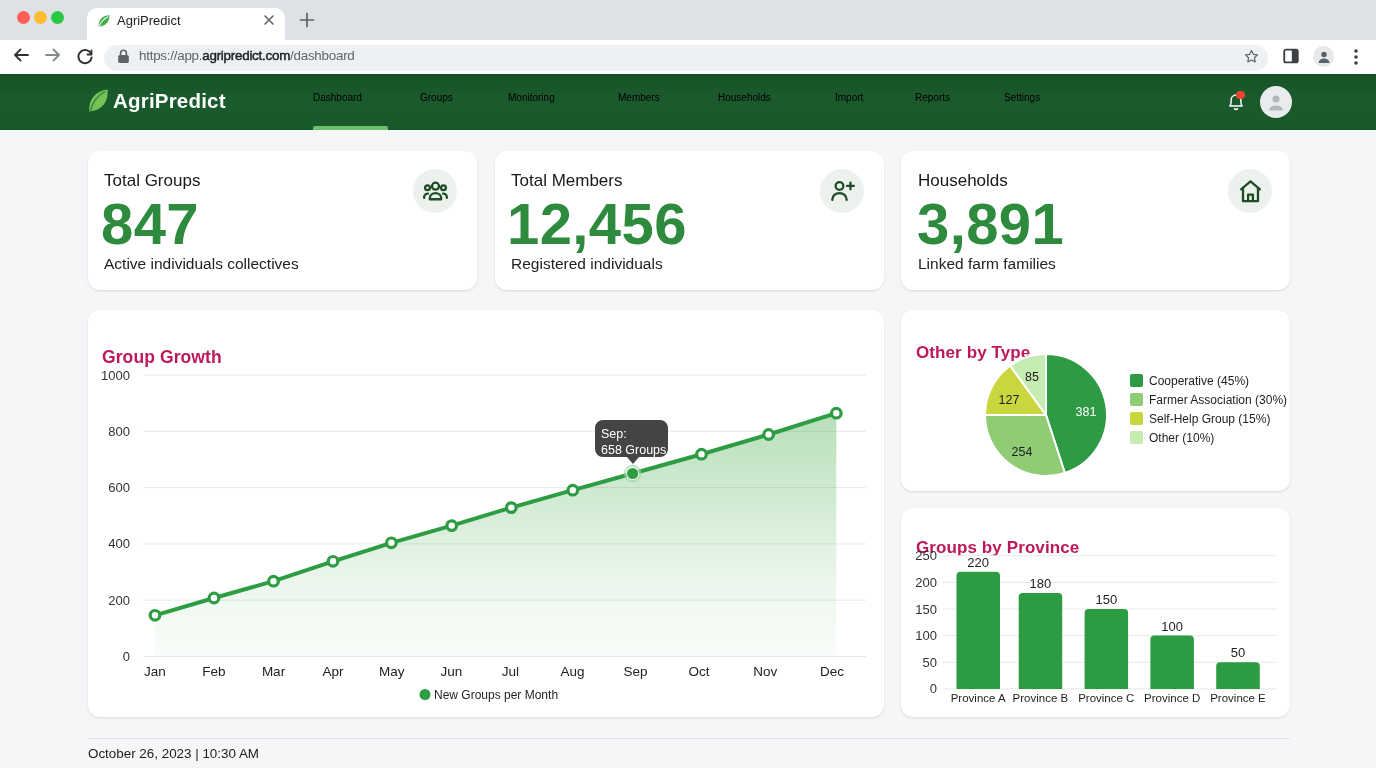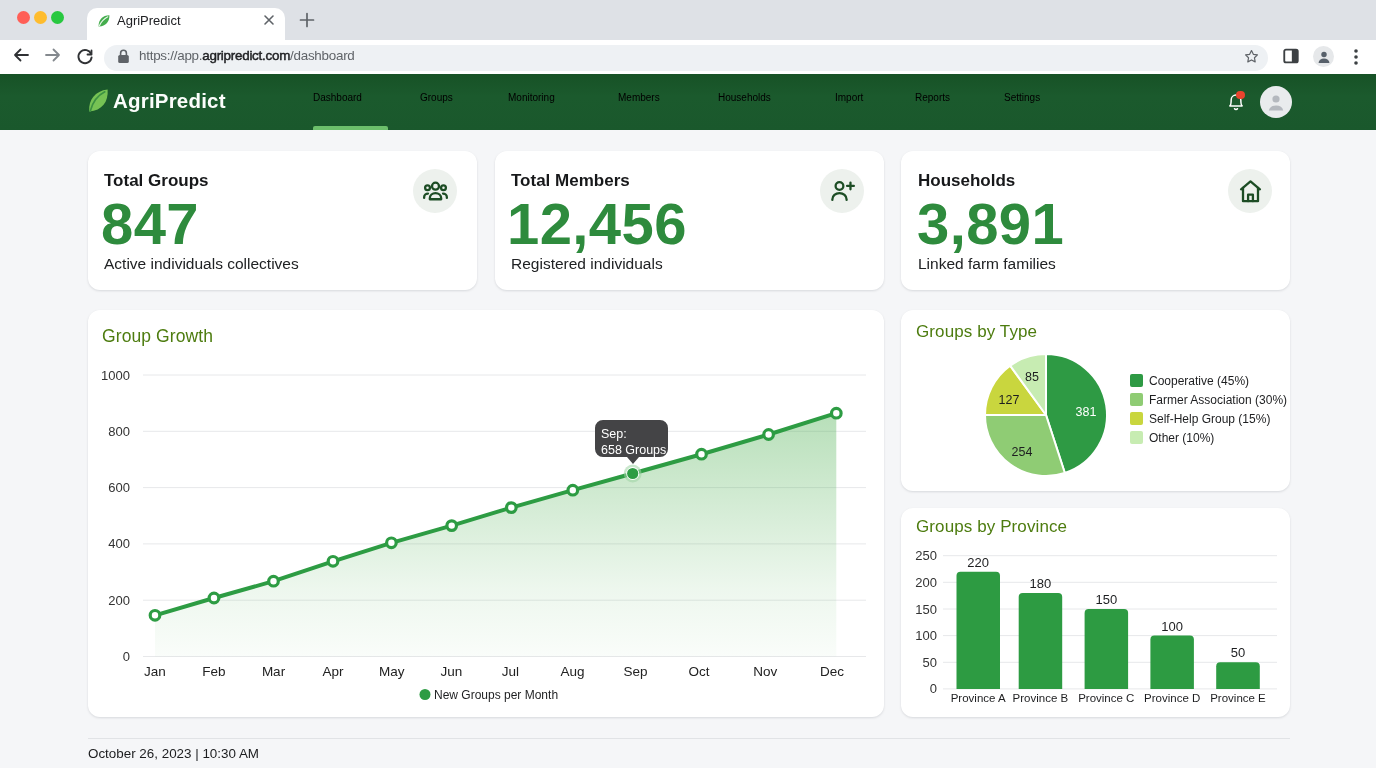--- a/index.html
+++ b/index.html
@@ -18,25 +18,25 @@
 #urltext b { color:#202124; font-weight:normal;text-align:center; -webkit-text-stroke:0.45px #202124; }
 
 
 #navbar { left:0; top:74px; width:1376px; height:56px; background:linear-gradient(180deg,#175226 0%, #1b5a2d 40%, #1a582c 100%); }
 .navlink { top:92px; font-size:10px; color:#000000; }
 #underline { left:313px; top:126px; width:75px; height:4px; background:#6cbf6b; border-radius:2px 2px 0 0; }
 #logotext { left:113px; top:89px; font-size:20.5px; font-weight:bold; color:#fbfdfb; letter-spacing:0.2px; }
 
 
 .card { background:#fff; border-radius:12px; box-shadow:0 1px 2px rgba(16,24,40,.05), 0 1px 3px rgba(16,24,40,.08); }
-.stat-title { font-size:17px; font-weight:bold; color:#17181a; }
+.stat-title { font-size:17px; font-weight:normal; color:#17181a; }
 .stat-num { font-size:58px; font-weight:bold; color:#2e8b3d; letter-spacing:0.4px; }
 .stat-sub { font-size:15.5px; color:#202224; }
 .iconcirc { width:44px; height:44px; border-radius:50%; background:#edf1ed; display:flex; align-items:center; justify-content:center; }
-.cardtitle { font-size:17px; font-weight:normal; color:#4d7c0f; letter-spacing:0.1px; }
+.cardtitle { font-size:17px; font-weight:bold; color:#be185d; letter-spacing:0.1px;margin-top:21px; }
 #footer-line { left:88px; top:738px; width:1202px; height:1px; background:#e1e3e6; }
 #footer-text { top:746px; left:88px; width:1202px; text-align:left; font-size:13.4px; color:#1c1d1f; }
 </style>
 </head>
 <body>
 
 <div class="abs" id="tabstrip"></div>
 <div class="abs dot" style="left:17px;background:#ff5f57"></div>
 <div class="abs dot" style="left:34px;background:#febc2e"></div>
 <div class="abs dot" style="left:51px;background:#28c840"></div>
@@ -148,21 +148,21 @@
       <path d="M4.2 10.2 L12 3.6 L19.8 10.2"></path>
       <path d="M5.8 9 V20 H18.2 V9"></path>
       <path d="M10 20 v-5.4 h4 V20"></path>
     </svg>
   </div>
 
 <div class="abs card" style="left:88px;top:310px;width:796px;height:407px" id="growthcard"></div>
 <div class="abs card" style="left:901px;top:310px;width:389px;height:181px" id="piecard"></div>
 <div class="abs card" style="left:901px;top:508px;width:389px;height:209px" id="barcard"></div>
 <div class="abs cardtitle" style="left:102px;top:326px;font-size:17.5px">Group Growth</div>
-<div class="abs cardtitle" style="left:916px;top:322px">Groups by Type</div>
+<div class="abs cardtitle" style="left:916px;top:322px">Other by Type</div>
 <div class="abs cardtitle" style="left:916px;top:517px">Groups by Province</div>
 
 <svg class="abs" style="left:88px;top:310px" width="796" height="407" viewBox="0 0 796 407" font-family="Liberation Sans, sans-serif">
 <defs>
       <linearGradient id="ag" x1="0" y1="103" x2="0" y2="346" gradientUnits="userSpaceOnUse">
         <stop offset="0" stop-color="#4caf50" stop-opacity="0.40"></stop>
         <stop offset="0.72" stop-color="#4caf50" stop-opacity="0.10"></stop>
         <stop offset="1" stop-color="#4caf50" stop-opacity="0.03"></stop>
       </linearGradient>
     </defs>

